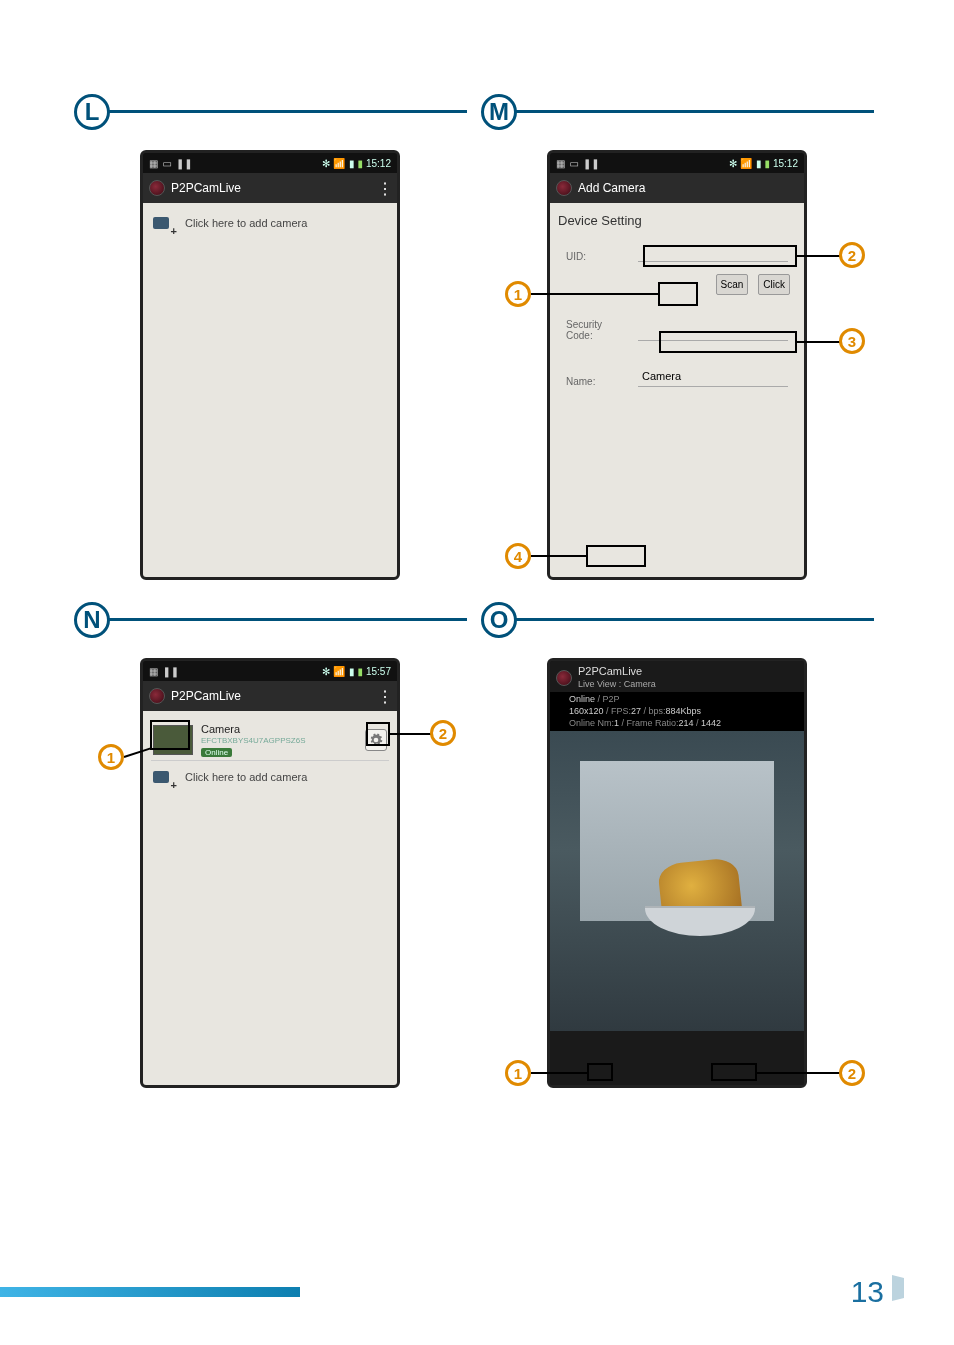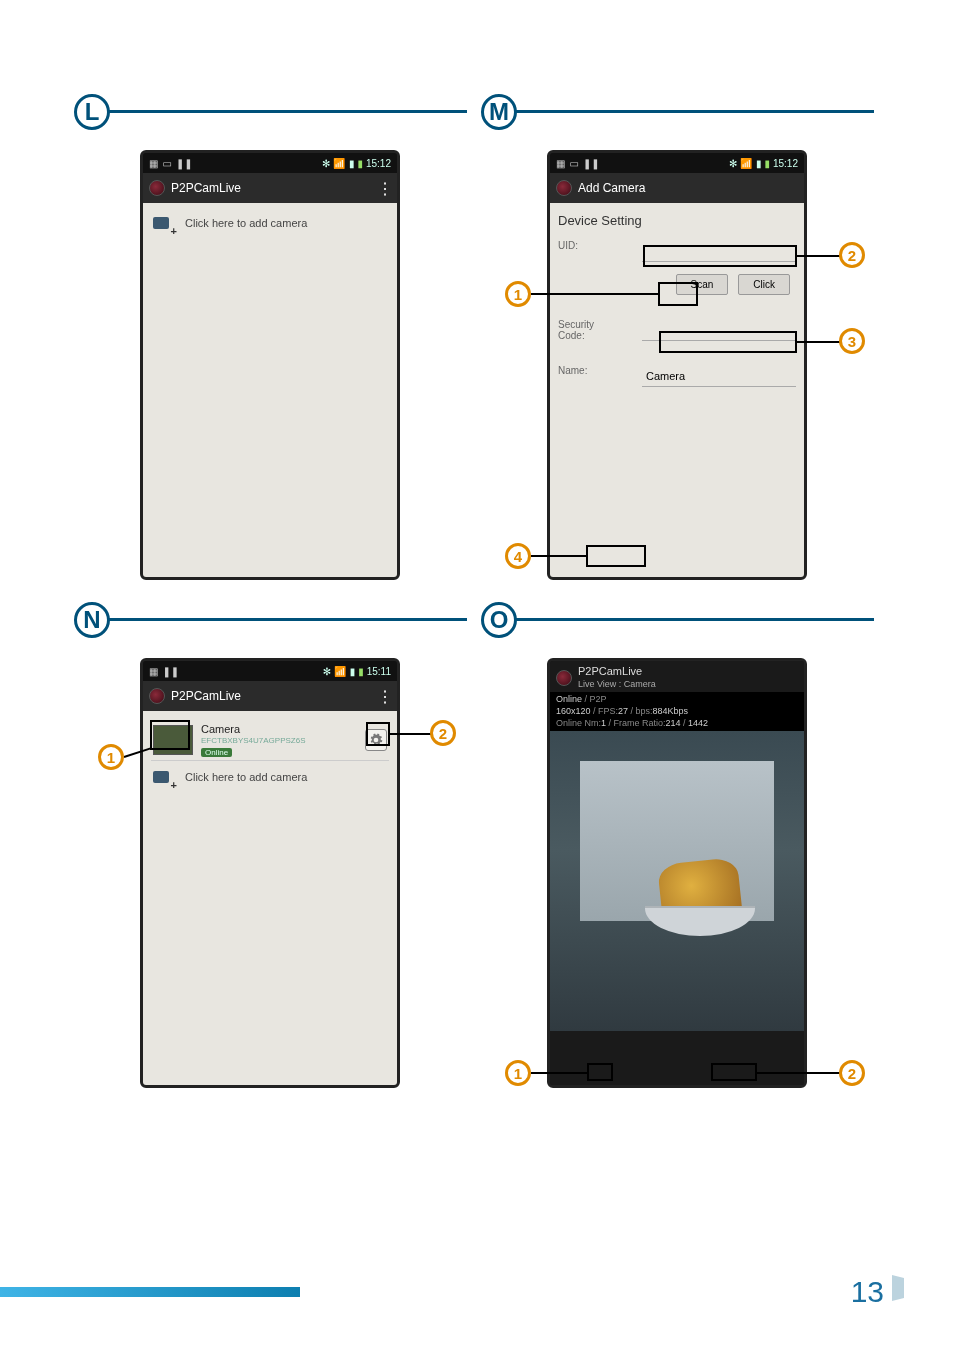--- a/index.html
+++ b/index.html
@@ -115,23 +115,23 @@
     position:absolute; right:-2px; bottom:-4px;
     font-size:11px; color:#333; font-weight:bold;
   }
   .section-title {
     font-size: 13px;
     color: #333;
     margin-bottom: 10px;
   }
   .form-row {
     display: flex;
-    align-items: flex-start;
+    align-items: flex-end;
     gap: 22px;
-    margin: 12px 0;
+    margin: 12px 8px;
     font-size: 10px;
     color: #666;
   }
   .form-row .lbl { width: 62px; }
   .form-row input[type=text] {
     flex: 1;
     height: 22px;
     border: none;
     border-bottom: 1px solid #aaa;
     background: transparent;
@@ -139,21 +139,21 @@
     padding: 0 4px;
   }
   .btnrow {
     display:flex; gap:10px; justify-content:flex-end;
     padding-right: 0;
   }
   .graybtn {
     background: #d9d7d2;
     border: 1px solid #999;
     font-size: 10px;
-    padding: 4px 14px;
+    padding: 4px 4px;
     border-radius: 2px;
   }
   .big-btnrow {
     position: absolute;
     bottom: 10px;
     left: 8px; right: 8px;
     display:flex;
     gap: 24px;
     justify-content: space-around;
   }
@@ -183,21 +183,21 @@
   .live-top {
     background:#1a1a1a;
     color:#ddd;
     font-size:10px;
     padding: 4px 6px 2px 6px;
     line-height:1.2;
   }
   .live-top .tt { display:flex; align-items:center; gap:6px; }
   .live-stats {
     background:#000; color:#ccc; font-size:9px;
-    padding:2px 6px; line-height:1.3;
+    padding:2px 19px; line-height:1.3;
   }
   .live-stats .g { color:#888; }
   .live-img {
     width:100%;
     height: 300px;
     background: linear-gradient(#3a4a52, #4a5a60 40%, #303a40);
     position: relative;
   }
   .live-img .window {
     position:absolute; left:30px; right:30px; top:30px; height:160px;
@@ -403,21 +403,21 @@
         <div class="statusbar">
           <div class="status-left">
             <span>▦</span>
             <span>❚❚</span>
           </div>
           <div class="status-right">
             <span>✻</span>
             <span>📶</span>
             <span>▮</span>
             <span class="battlvl">▮</span>
-            <span>15:11</span>
+            <span>15:57</span>
           </div>
         </div>
         <div class="appbar">
           <div class="appbar-left">
             <span class="app-icon"></span>
             <span>P2PCamLive</span>
           </div>
           <span class="dots">⋮</span>
         </div>
         <div class="app-body">

